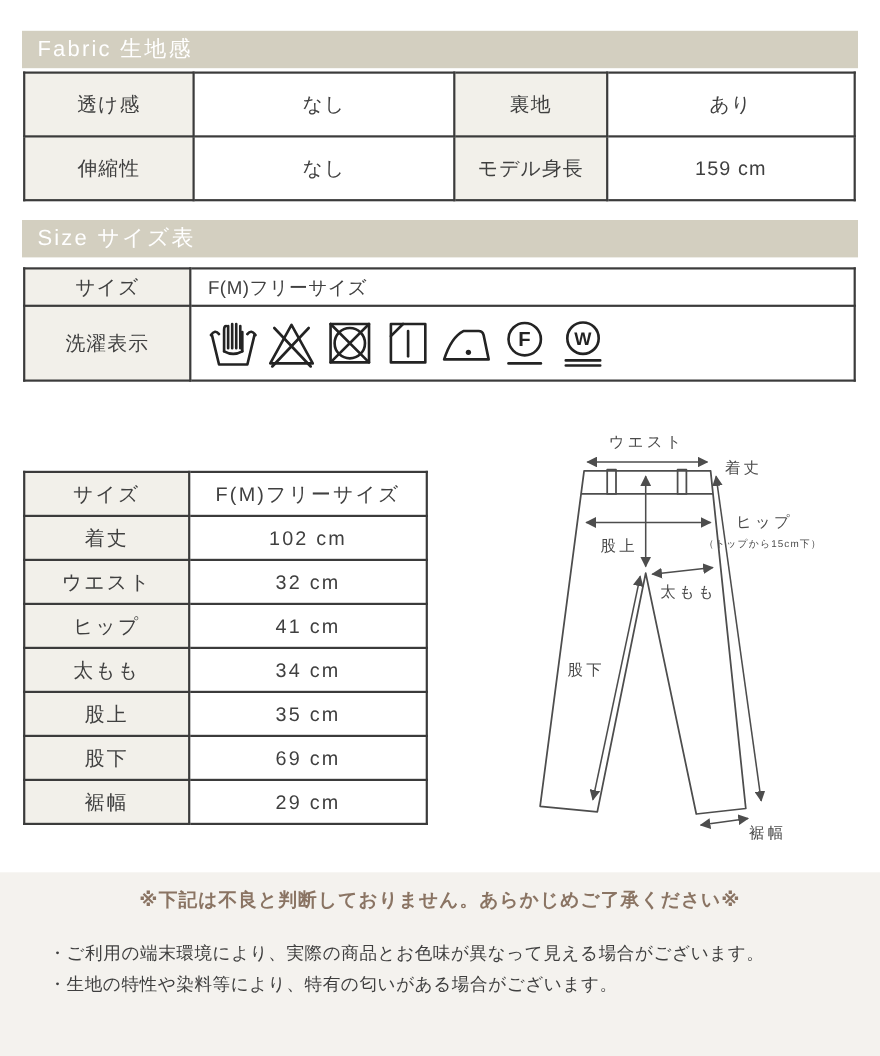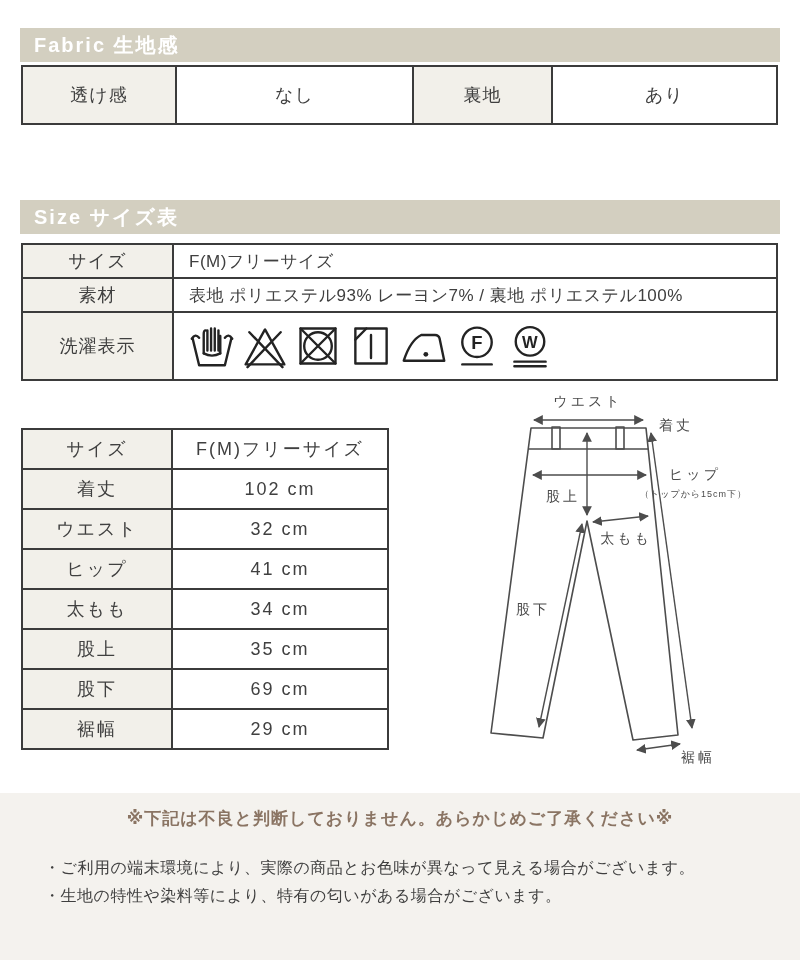--- a/index.html
+++ b/index.html
@@ -9,21 +9,21 @@
     font-family:"Liberation Sans","DejaVu Sans",sans-serif;
     color:#404040;
     position:relative;
     overflow:hidden;
   }
   .page { position:absolute; inset:0; width:800px; height:960px; background:#fff; }
 
   .section-bar {
     position:absolute; left:20px; width:760px; height:34px;
     background:#d3cfc0; color:#ffffff;
-    font-size:20px; font-weight:bold; letter-spacing:2px;
+    font-size:20px; font-weight:normal; letter-spacing:2px;
     line-height:34px; padding-left:14px;
   }
   .bar-fabric { top:28px; }
   .bar-size   { top:200px; }
 
   table { border-collapse:collapse; table-layout:fixed; }
   td {
     border:2px solid #3b3b3b;
     font-size:18px; color:#404040;
     text-align:center; vertical-align:middle;
@@ -79,34 +79,36 @@
   <div class="section-bar bar-fabric">Fabric 生地感</div>
 
   <table class="tbl-fabric">
     <tbody>
         <tr>
       <td class="lbl c1">透け感</td>
       <td class="c2">なし</td>
       <td class="lbl c3">裏地</td>
       <td class="c4">あり</td>
     </tr>
+    <tr>
+      <td class="lbl c1">伸縮性</td>
+      <td class="c2">なし</td>
+      <td class="lbl c3">モデル身長</td>
+      <td class="c4">159 cm</td>
+    </tr>
   </tbody>
     </table>
 
   <div class="section-bar bar-size">Size サイズ表</div>
 
   <table class="tbl-info">
     <tbody>
         <tr class="r1">
       <td class="lbl">サイズ</td>
       <td class="val">F(M)フリーサイズ</td>
-    </tr>
-    <tr class="r2">
-      <td class="lbl">素材</td>
-      <td class="val">表地 ポリエステル93% レーヨン7% / 裏地 ポリエステル100%</td>
     </tr>
     <tr class="r3">
       <td class="lbl">洗濯表示</td>
       <td class="val">
         <div class="care-icons">
           <svg width="46" height="48" viewBox="0 0 50 50">
             <path class="ci" d="M4,17 L11,46 H39 L46,17"></path>
             <path class="ci" d="M3,17 Q7,11 11,16"></path>
             <path class="ci" d="M39,16 Q43,11 47,17"></path>
             <path class="ci" stroke-width="2" d="M16,33 V12 Q16,8 18,8 M20,8 V30 M24,6 V30 M28,6 V30 M32,8 V30 M34,33 V14"></path>

